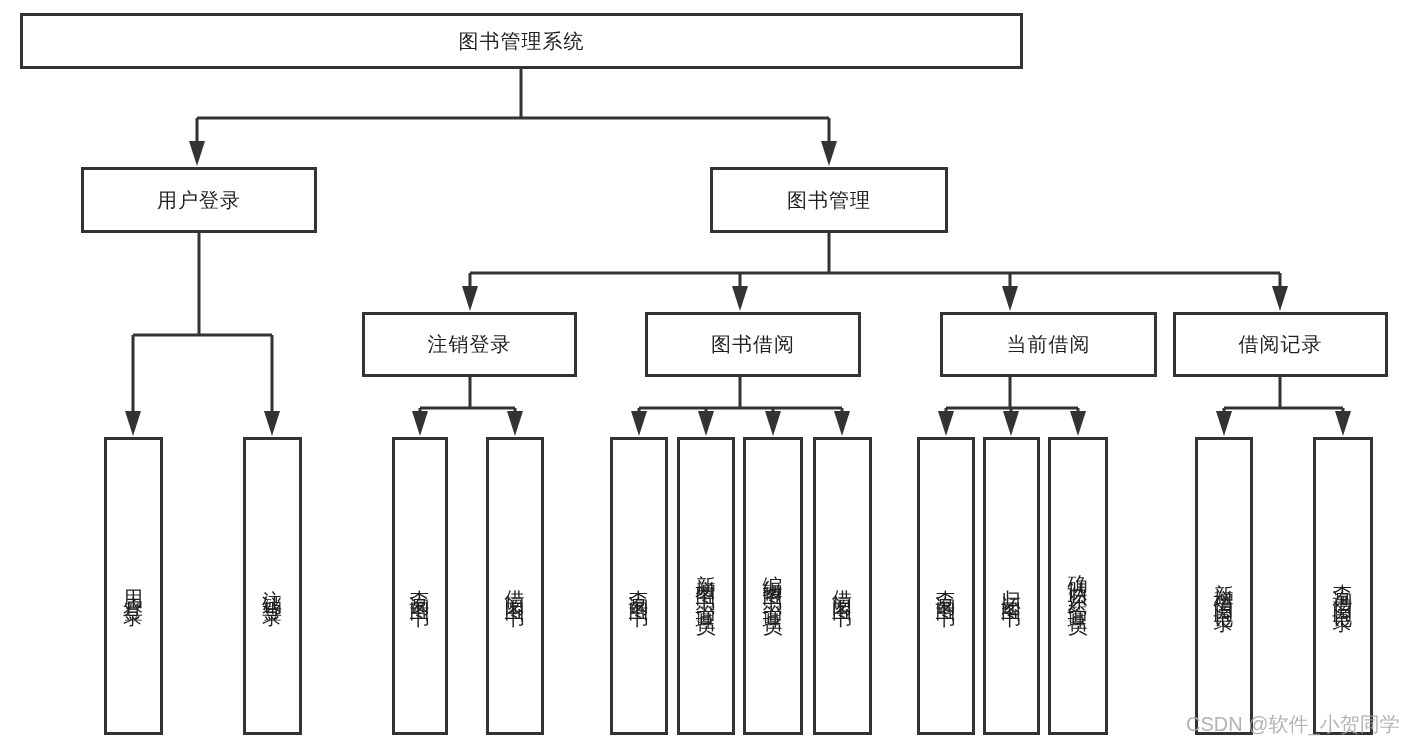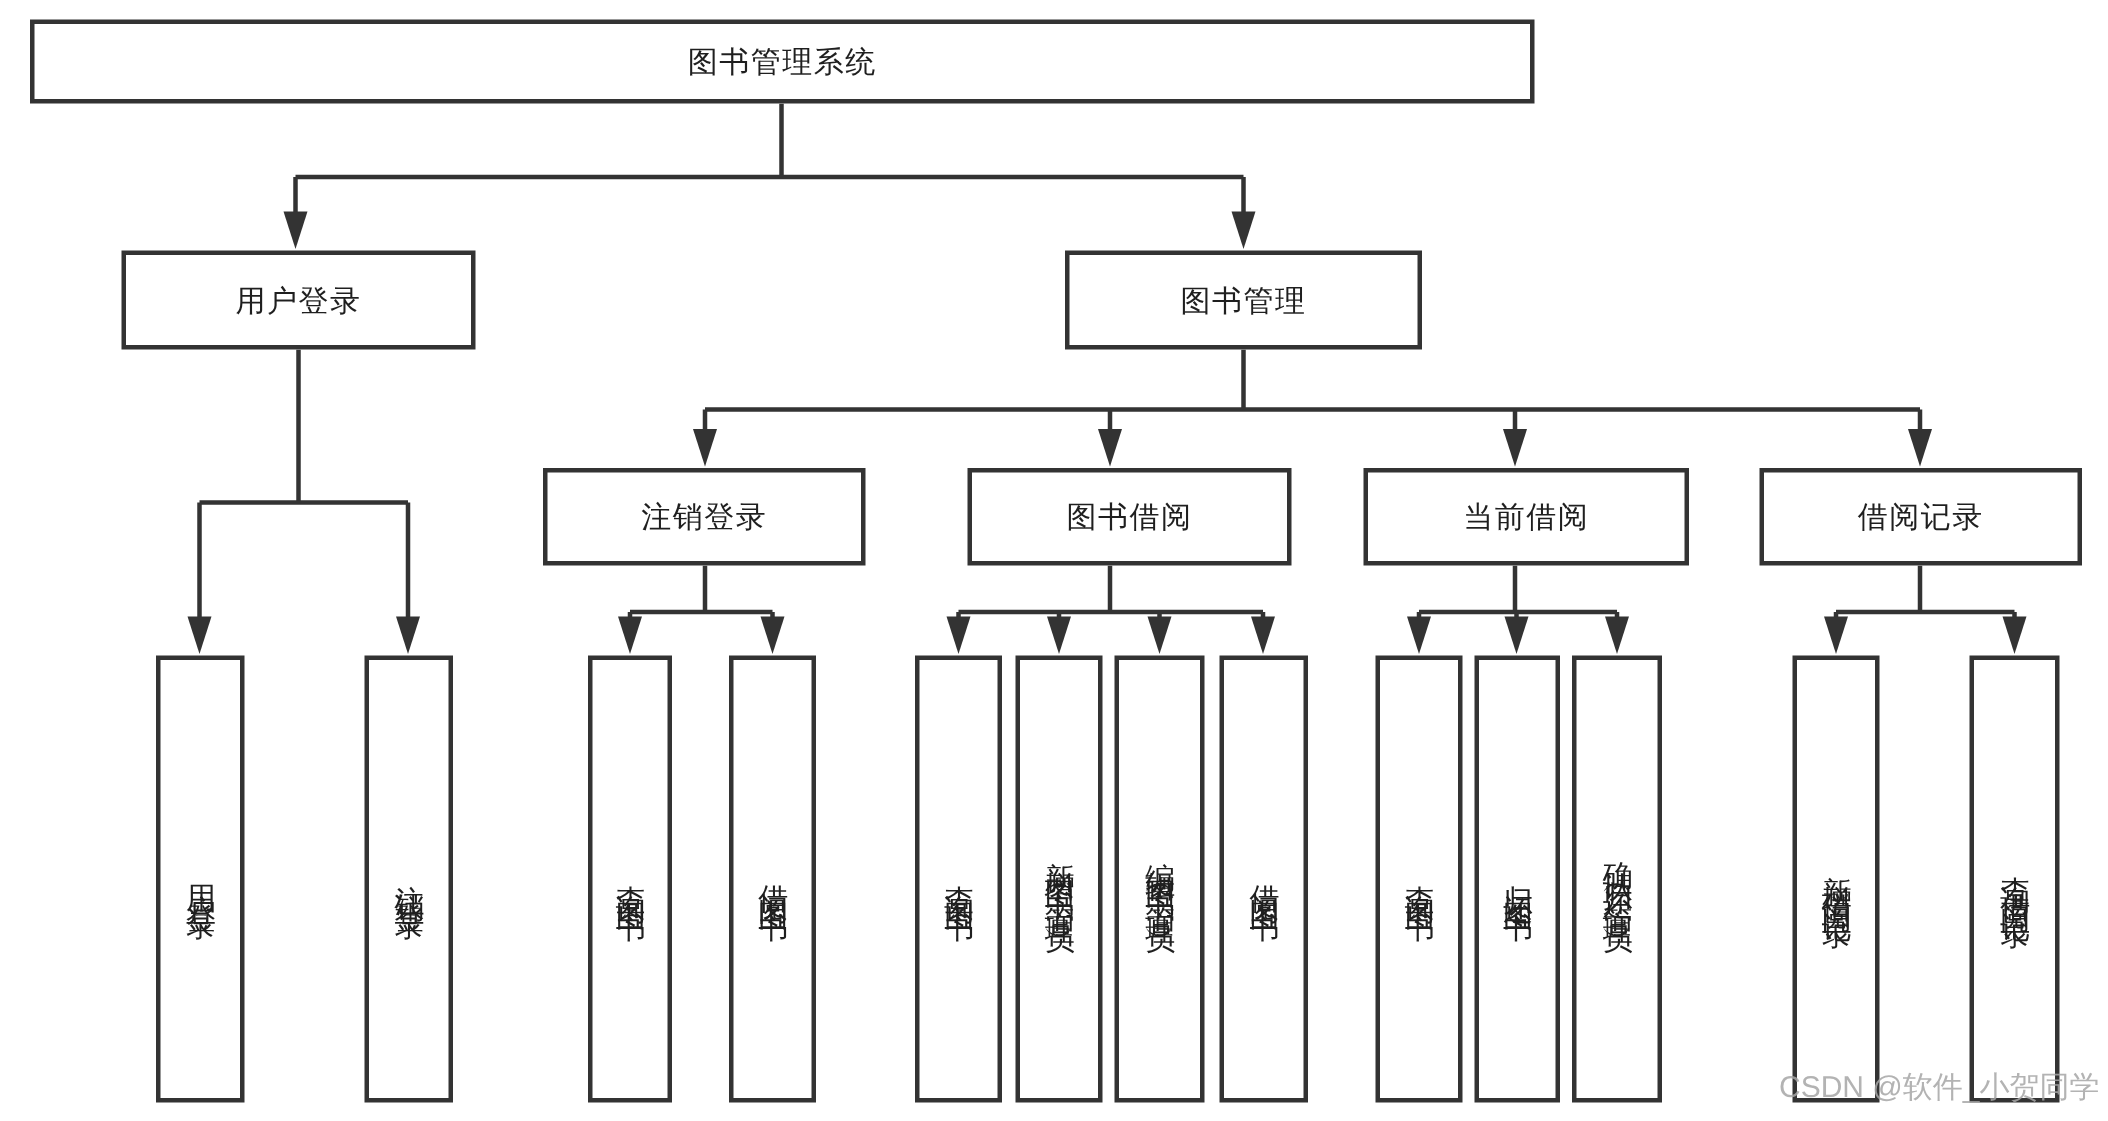--- a/index.html
+++ b/index.html
@@ -89,21 +89,21 @@
     <polygon points="1335,411 1351,411 1343,436"></polygon>
   </svg>
 
   <div class="box" style="left:20px;top:13px;width:1003px;height:56px;">图书管理系统</div>
 
   <div class="box" style="left:81px;top:167px;width:236px;height:66px;">用户登录</div>
   <div class="box" style="left:710px;top:167px;width:238px;height:66px;text-align:center;">图书管理</div>
 
   <div class="box" style="left:362px;top:312px;width:215px;height:65px;">注销登录</div>
   <div class="box" style="left:632px;top:312px;width:216px;height:65px;margin-left:13px;">图书借阅</div>
-  <div class="box" style="left:909px;top:312px;width:217px;height:65px;">当前借阅</div>
+  <div class="box" style="left:940px;top:312px;width:217px;height:65px;">当前借阅</div>
   <div class="box" style="left:1173px;top:312px;width:215px;height:65px;">借阅记录</div>
 
   <div class="box vbox" style="left:104px;top:437px;width:59px;height:298px;">用户登录</div>
   <div class="box vbox" style="left:243px;top:437px;width:59px;height:298px;">注销登录</div>
 
   <div class="box vbox" style="left:392px;top:437px;width:56px;height:298px;">查询图书</div>
   <div class="box vbox" style="left:486px;top:437px;width:58px;height:298px;">借阅图书</div>
 
   <div class="box vbox" style="left:610px;top:437px;width:58px;height:298px;">查询图书</div>
   <div class="box vbox" style="left:677px;top:437px;width:58px;height:298px;">新增图书（管理员）</div>

